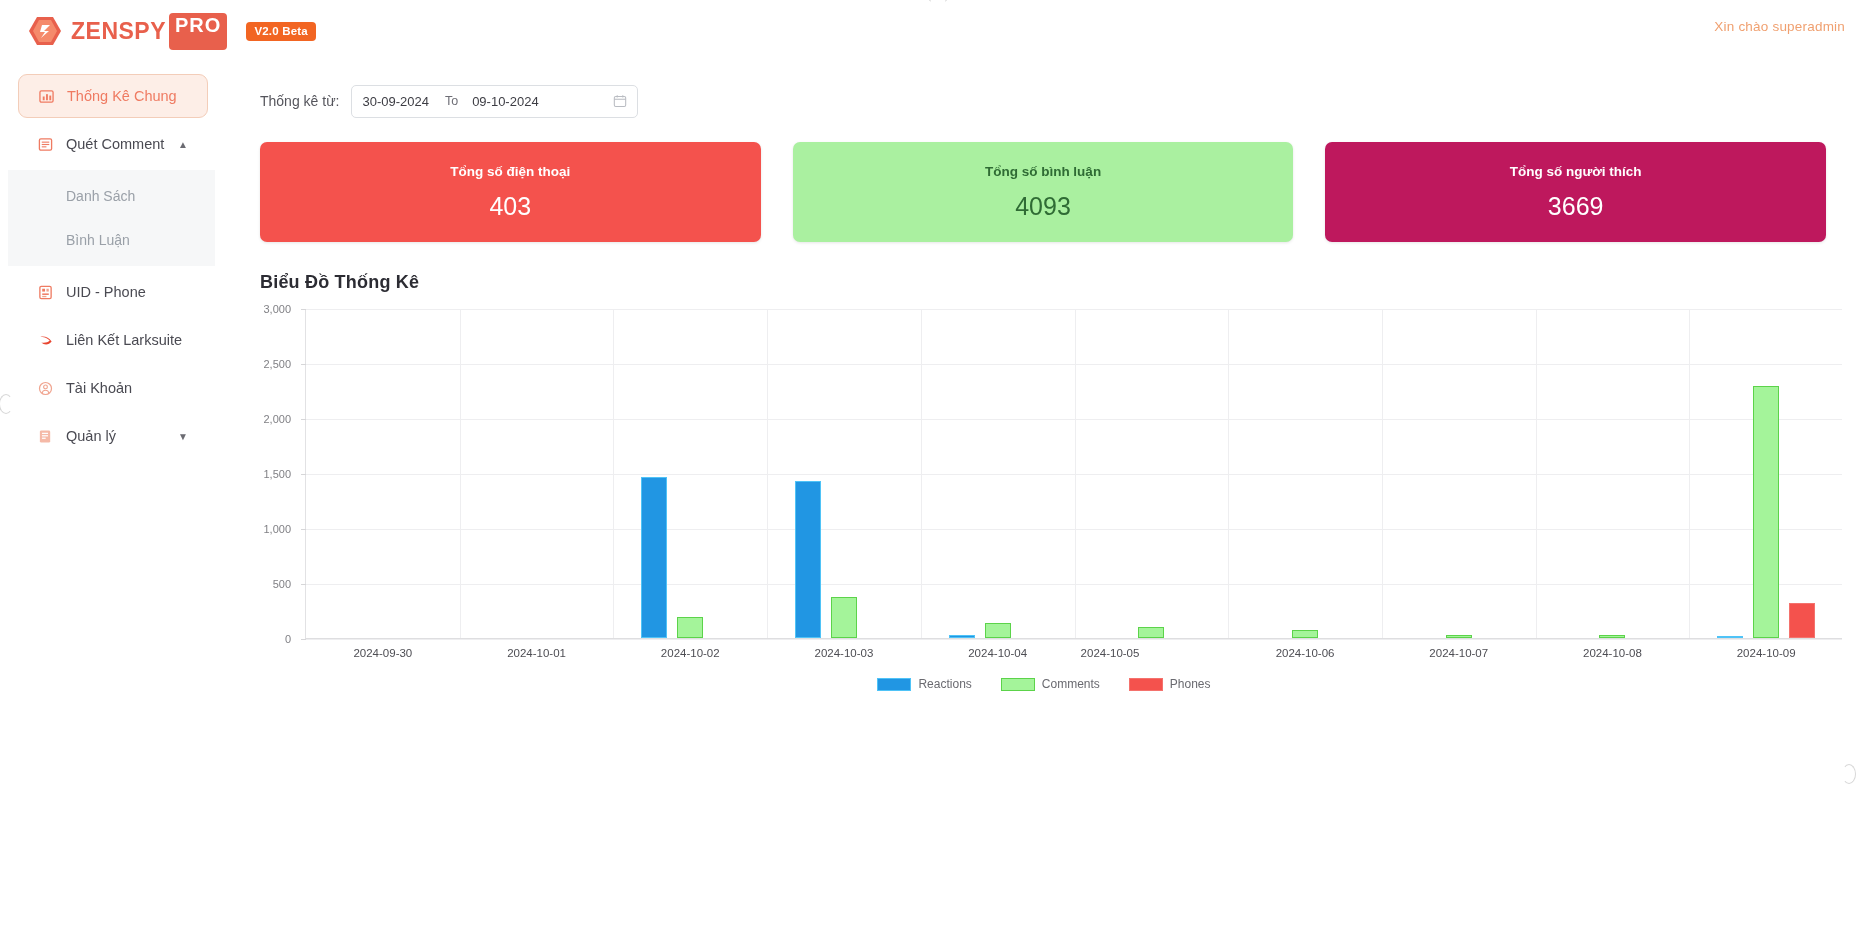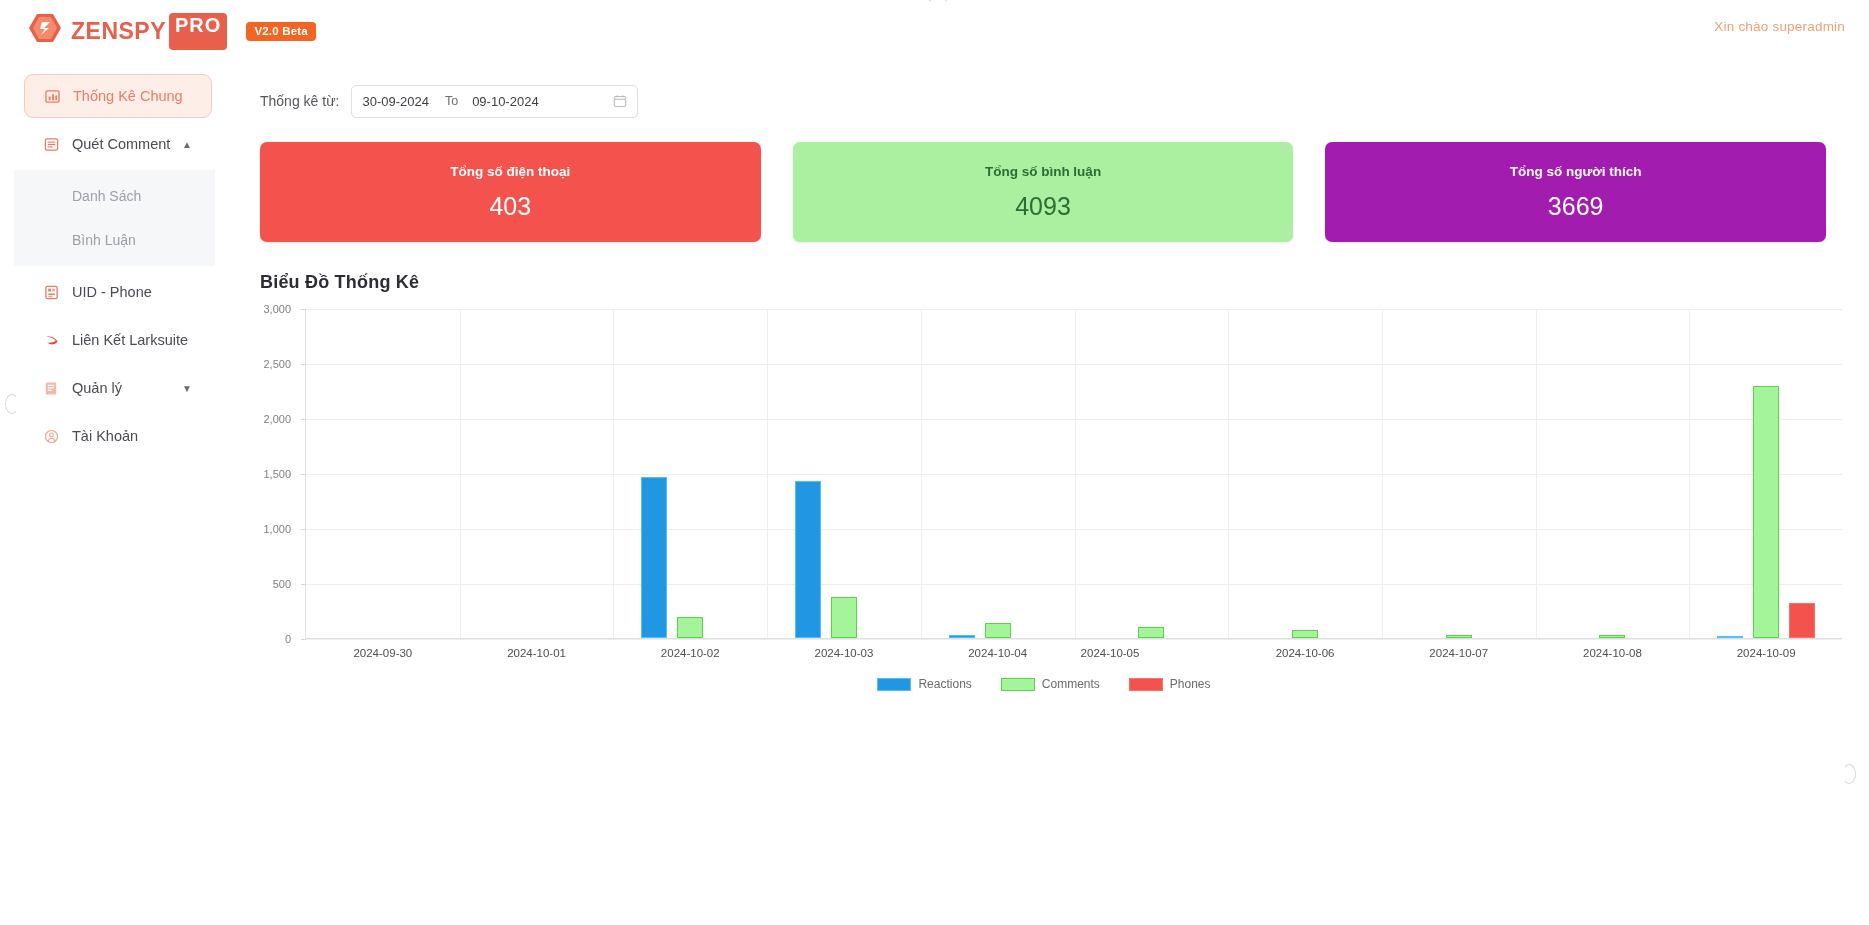--- a/index.html
+++ b/index.html
@@ -14,21 +14,21 @@
 
   
   .header {
     position: absolute; top: 0; left: 0;
     width: 1869px; height: 62px;
     background: #ffffff;
     display: flex; align-items: center;
     z-index: 20;
   }
   .logo-wrap {
-    display: flex; align-items: flex-start;
+    display: flex; align-items: center;
     margin-left: 28px; gap: 9px;
   }
   .logo-mark { width: 34px; height: 30px; display:block; }
   .logo-text {
     font-size: 23px; font-weight: 700; letter-spacing: .5px;
     display: flex; align-items: center;
   }
   .logo-zenspy { color: #e8604c; }
   .logo-pro {
     background: #e8604c; color: #ffffff;
@@ -49,24 +49,24 @@
   }
   .top-nub {
     position:absolute; left:928px; top:-10px;
     width:20px; height:14px;
     border:1.5px solid #d8d8d8; border-radius:50%;
     border-bottom-color:transparent;
   }
 
   
   .sidebar {
-    position: absolute; top: 62px; left: 14px;
+    position: absolute; top: 62px; left: 8px;
     width: 215px; height: 863px;
     background: #ffffff;
-    border-right: 7px solid #701a75;
+    border-right: 5px solid #701a75;
     padding-top: 8px;
   }
   .nav-item {
     display: flex; align-items: center;
     height: 44px; margin: 4px 10px;
     padding-left: 18px;
     border-radius: 9px;
     font-size: 14.5px; color: #4a4a52;
     cursor: pointer; position: relative;
   }
@@ -135,21 +135,21 @@
     flex: 1; height: 100px;
     border-radius: 7px;
     display: flex; flex-direction: column;
     align-items: center; justify-content: center;
     box-shadow: 0 1px 3px rgba(0,0,0,.10);
   }
   .card-title { font-size: 13.5px; font-weight: 600; margin-bottom: 13px; }
   .card-value { font-size: 25px; font-weight: 400; }
   .card.red   { background:#f4524d; color:#ffffff; }
   .card.green { background:#aaf0a0; color:#2f6b34; }
-  .card.blue  { background:#a21caf; color:#ffffff; }
+  .card.blue  { background:#be185d; color:#ffffff; }
 
   
   .chart-title {
     margin: 30px 0 0 45px;
     font-size: 18px; font-weight: 700; color: #2c2c33;
     letter-spacing: .2px;
   }
   .chart-area {
     position: relative;
     margin: 16px 0 0 45px;
@@ -284,39 +284,39 @@
       <svg width="16" height="15" viewBox="0 0 16 16">
           <path d="M2 4 C7 3, 11 5, 14 9 C11 13, 6 13, 3 10 C6 11, 10 10, 12 8 C9 5, 5 4, 2 4 Z" fill="#e8452f"></path>
         </svg>
     </span>
     <span>Liên Kết Larksuite</span>
   </div>
 
   <div class="nav-item">
     <span class="ico">
       <svg width="15" height="15" viewBox="0 0 16 16">
+          <circle cx="8" cy="8" r="6.4" fill="none" stroke="#f0a48f" stroke-width="1.3"></circle>
+          <circle cx="8" cy="6.3" r="2" fill="none" stroke="#f0a48f" stroke-width="1.2"></circle>
+          <path d="M4.3 13c.5-2.1 1.9-3.1 3.7-3.1s3.2 1 3.7 3.1" fill="none" stroke="#f0a48f" stroke-width="1.2"></path>
+        </svg>
+    </span>
+    <span>Tài Khoản</span>
+  </div>
+
+  <div class="nav-item">
+    <span class="ico">
+      <svg width="15" height="15" viewBox="0 0 16 16">
           <rect x="2" y="1.5" width="11" height="13" rx="1.5" fill="#f5b9a7"></rect>
           <rect x="4.2" y="4" width="6.5" height="1.3" fill="#fff"></rect>
           <rect x="4.2" y="6.6" width="6.5" height="1.3" fill="#fff"></rect>
           <rect x="4.2" y="9.2" width="4" height="1.3" fill="#fff"></rect>
         </svg>
     </span>
     <span>Quản lý</span>
     <span class="caret">▼</span>
-  </div>
-
-  <div class="nav-item">
-    <span class="ico">
-      <svg width="15" height="15" viewBox="0 0 16 16">
-          <circle cx="8" cy="8" r="6.4" fill="none" stroke="#f0a48f" stroke-width="1.3"></circle>
-          <circle cx="8" cy="6.3" r="2" fill="none" stroke="#f0a48f" stroke-width="1.2"></circle>
-          <path d="M4.3 13c.5-2.1 1.9-3.1 3.7-3.1s3.2 1 3.7 3.1" fill="none" stroke="#f0a48f" stroke-width="1.2"></path>
-        </svg>
-    </span>
-    <span>Tài Khoản</span>
   </div>
 </div>
 
 <div class="main">
 
   <div class="filter-row">
     <span class="filter-label">Thống kê từ:</span>
     <div class="date-box">
       <span class="date-val">30-09-2024</span>
       <span class="date-sep">To</span>

